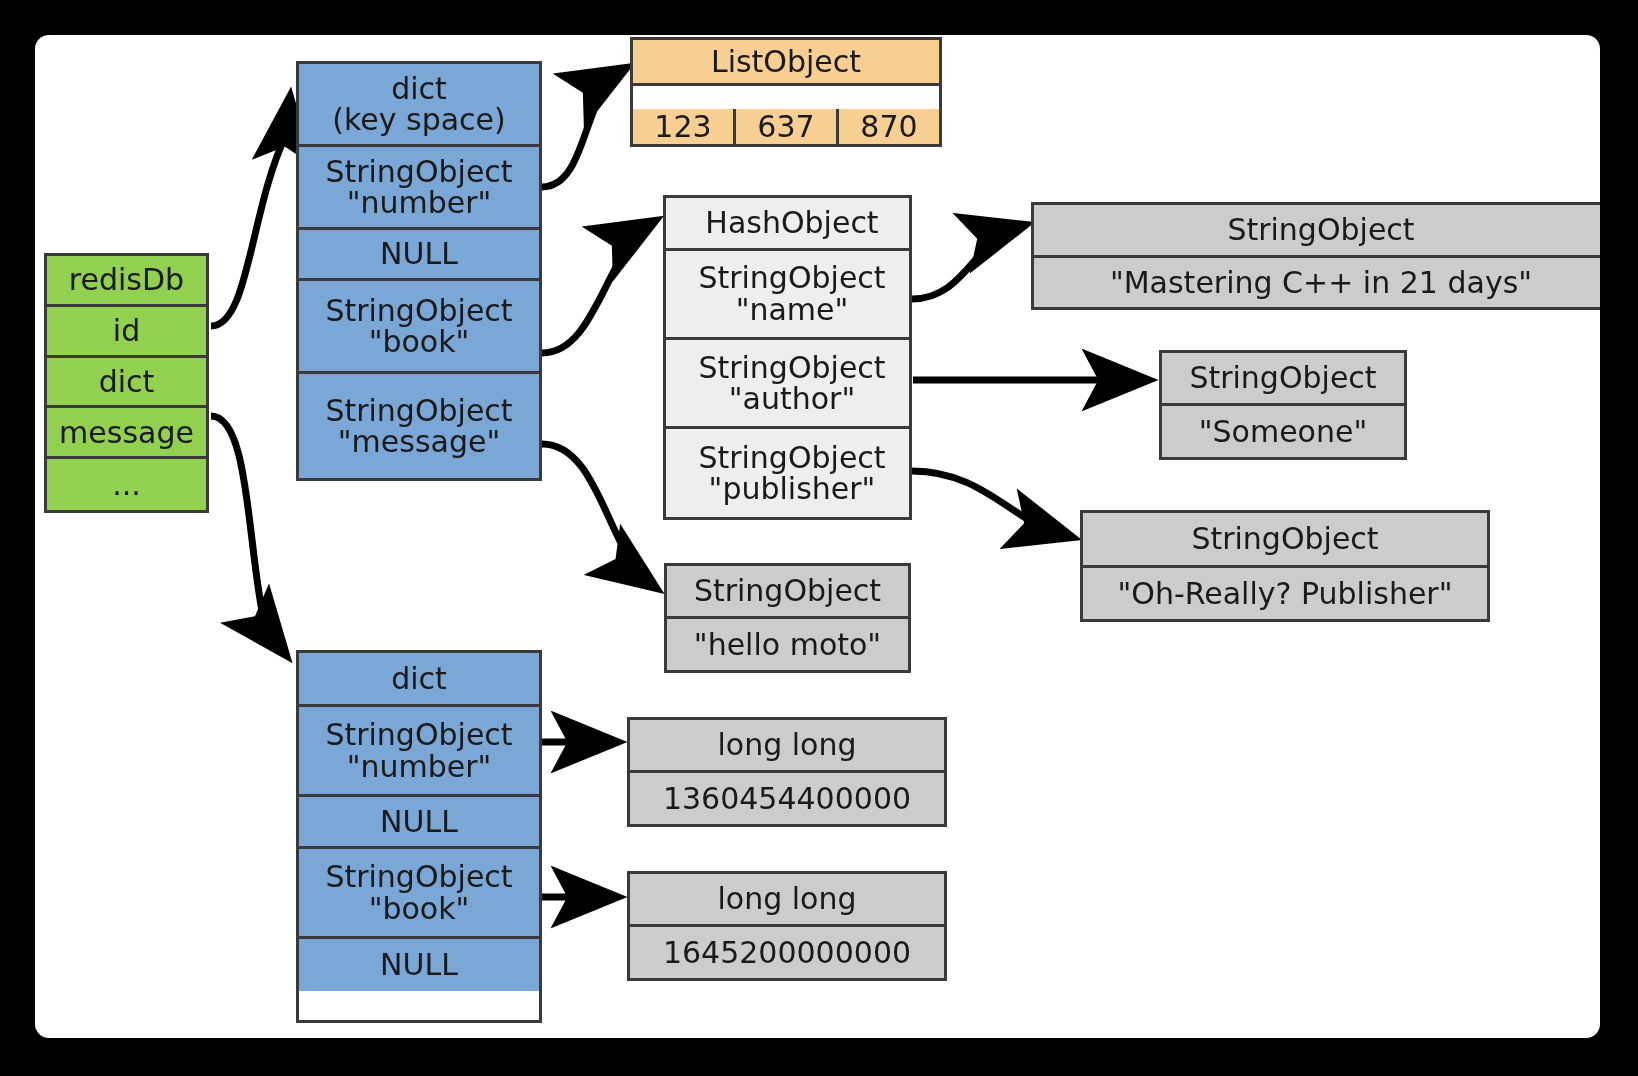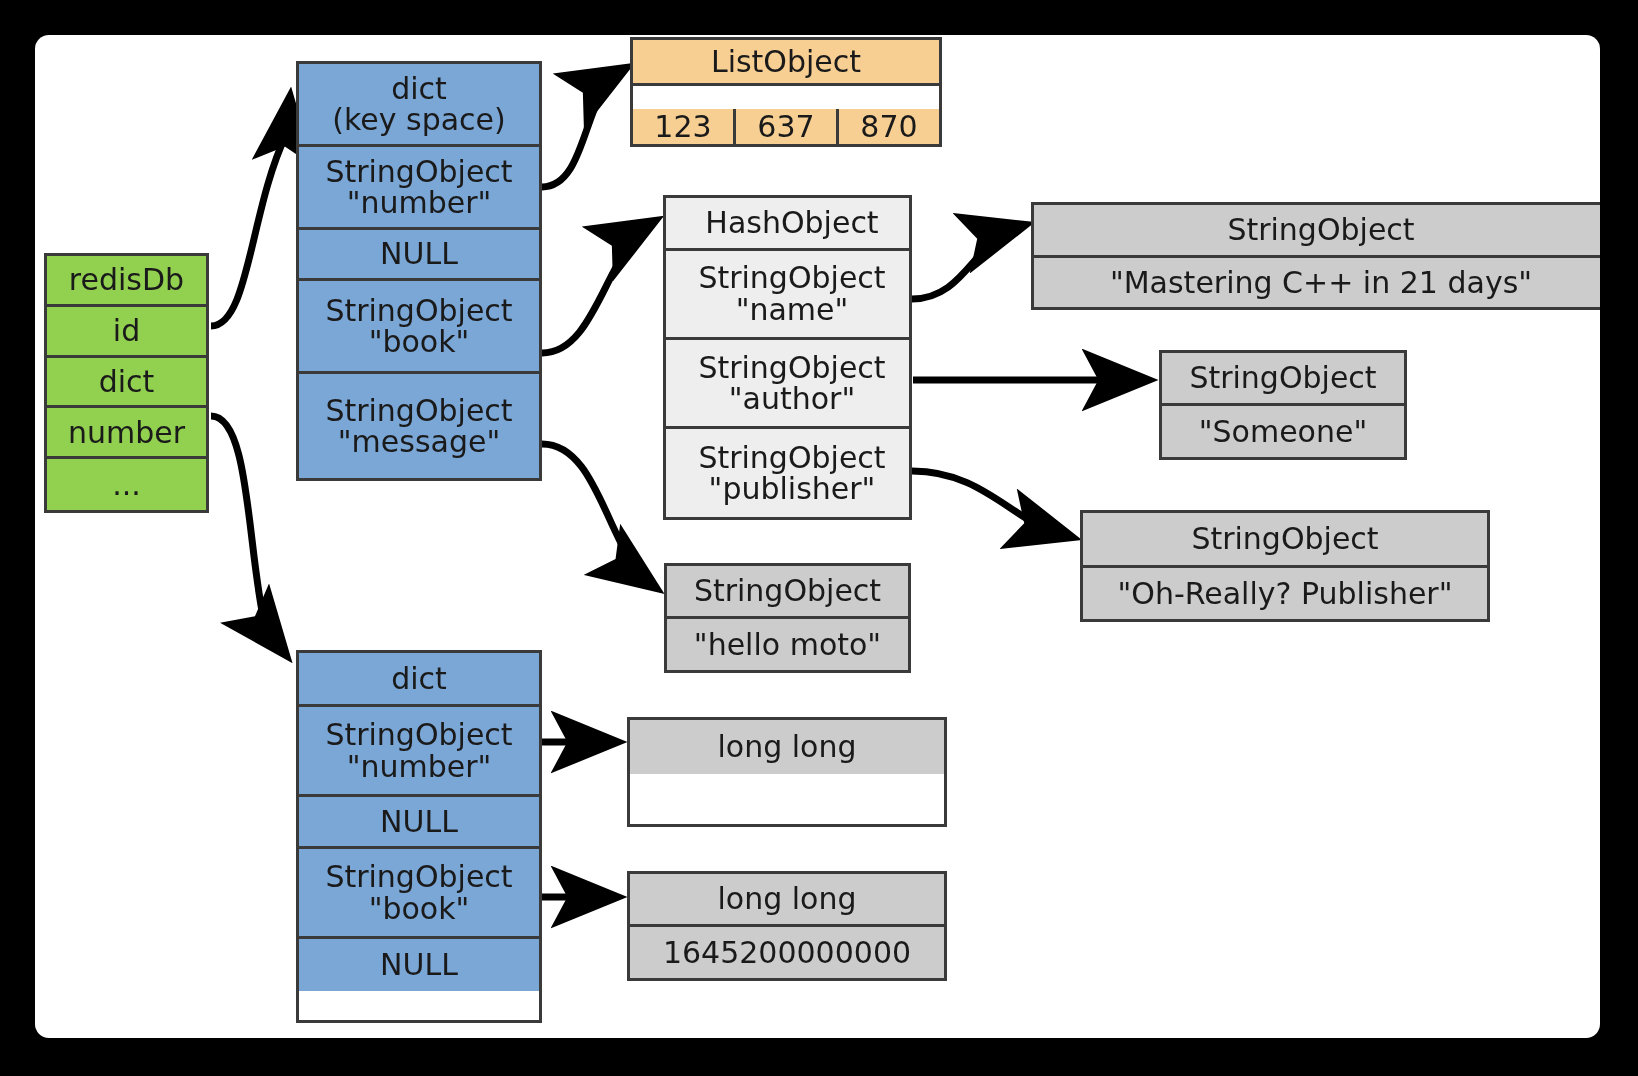--- a/index.html
+++ b/index.html
@@ -58,21 +58,21 @@
 
       <path d="M507,707 L582,707" fill="none" stroke="#000" stroke-width="7" marker-end="url(#ah)"></path>
 
       <path d="M507,862 L582,862" fill="none" stroke="#000" stroke-width="7" marker-end="url(#ah)"></path>
     </svg>
 
     <div class="box green" style="left:9px;top:190px;width:165px;height:260px;margin-top:28px;">
       <div class="row" style="height:52px;">redisDb</div>
       <div class="row" style="height:52px;">id</div>
       <div class="row" style="height:52px;">dict</div>
-      <div class="row" style="height:52px;">number</div>
+      <div class="row" style="height:52px;">message</div>
       <div class="row" style="height:52px;">...</div>
     </div>
 
     <div class="box blue" style="left:261px;top:26px;width:246px;height:420px;">
       <div class="row" style="height:84px;">dict
 (key space)</div>
       <div class="row" style="height:84px;">StringObject
 "number"</div>
       <div class="row" style="height:52px;">NULL</div>
       <div class="row" style="height:94px;">StringObject
@@ -125,20 +125,21 @@
       <div class="row" style="height:90px;">StringObject
 "number"</div>
       <div class="row" style="height:52px;">NULL</div>
       <div class="row" style="height:90px;">StringObject
 "book"</div>
       <div class="row" style="height:52px;">NULL</div>
     </div>
 
     <div class="box gray" style="left:592px;top:682px;width:320px;height:110px;">
       <div class="row" style="height:54px;">long long</div>
+      <div class="row" style="height:53px;">1360454400000</div>
     </div>
 
     <div class="box gray" style="left:592px;top:836px;width:320px;height:110px;">
       <div class="row" style="height:54px;">long long</div>
       <div class="row" style="height:53px;">1645200000000</div>
     </div>
 
   </div>
 </div>
 

